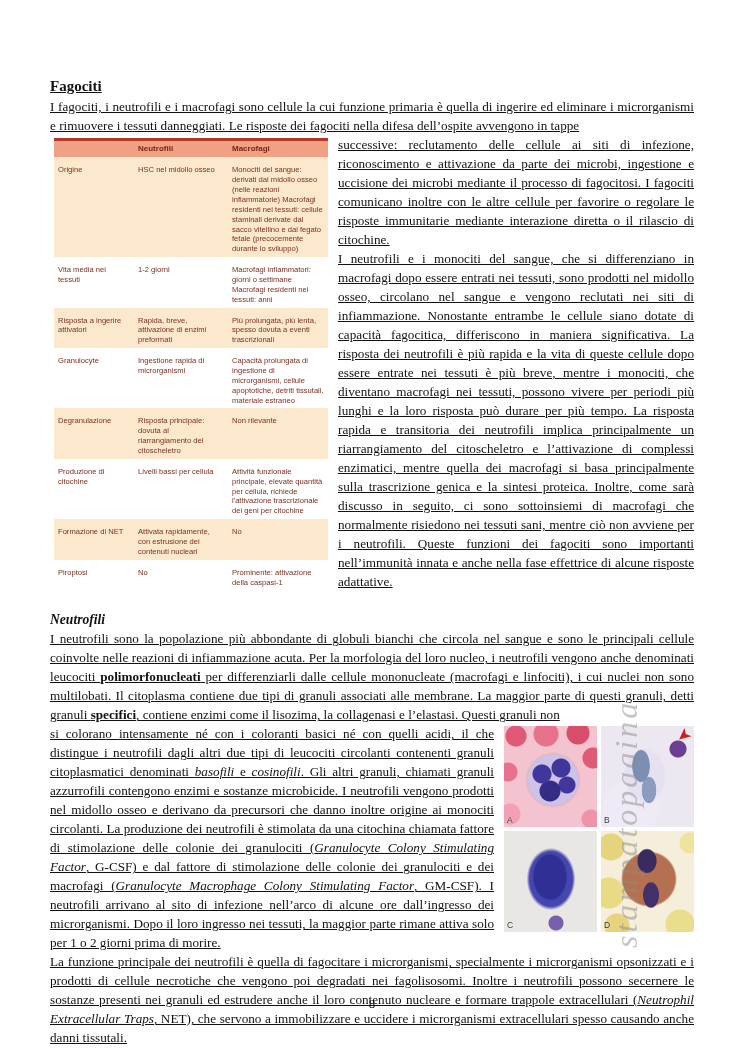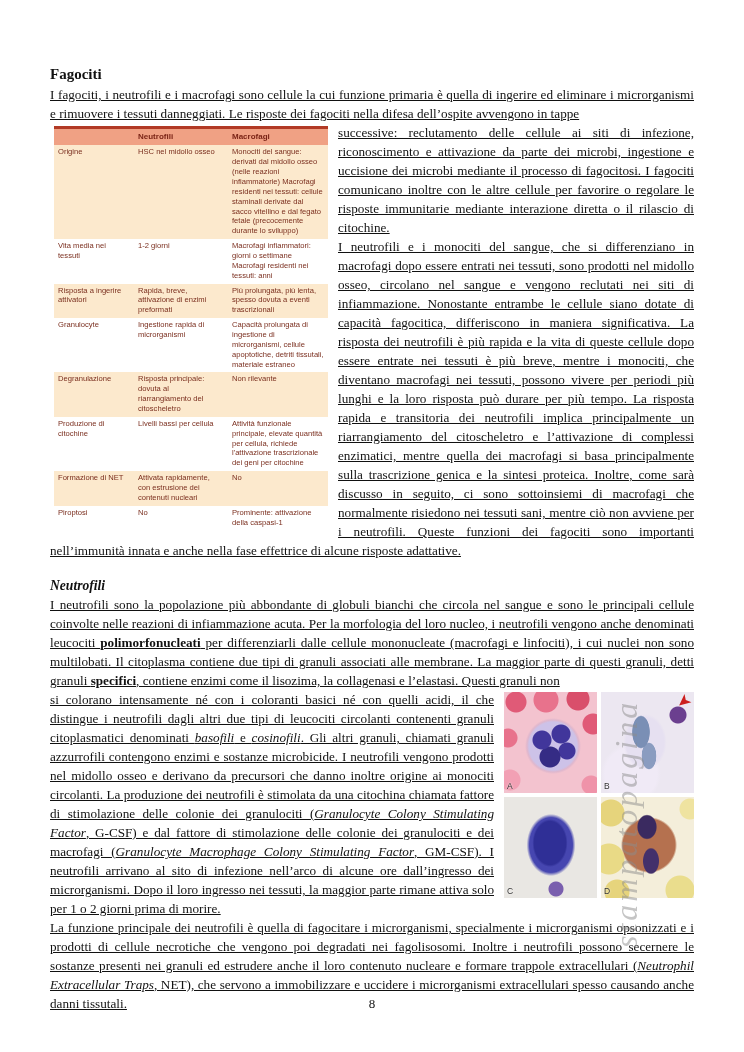--- a/index.html
+++ b/index.html
@@ -8,21 +8,21 @@
     width:744px;height:1052px;
     background:#ffffff;
     font-family:"Liberation Serif", serif;
     color:#111;
     box-sizing:border-box;
     padding:66px 50px 0 50px;
     overflow:hidden;
   }
   .body-text{font-size:13.2px;line-height:19px;text-align:justify;}
   p{margin:0;text-decoration:underline;}
-  h2.sec-title{font-size:15px;margin:0 0 2px 0;font-weight:bold;}
+  h2.sec-title{font-size:15px;margin:12px 0 2px 0;font-weight:bold;text-decoration:underline;}
   h3.sub-title{font-size:13.6px;margin:18px 0 1px 0;font-weight:bold;font-style:italic;}
   .r-b{font-weight:bold;}
   .r-i{font-style:italic;}
   .flow::after,.flow2::after{content:"";display:block;clear:both;}
 
   
   table.celltable{
     float:left;width:274px;margin:3px 10px 4px 4px;
     border-collapse:collapse;
     font-family:"Liberation Sans", sans-serif;
@@ -31,21 +31,21 @@
     border-top:3px solid #b23a25;
   }
   table.celltable th{
     background:#f0a184;
     text-align:left;vertical-align:top;
     font-size:8px;font-weight:bold;color:#7a2416;
     padding:3px 4px 3px 4px;
   }
   table.celltable td{
     vertical-align:top;text-align:left;
-    padding:2px 4px 3px 4px;
+    padding:8px 4px 3px 4px;
     margin-left:12px;
   }
   table.celltable col.c-lbl{width:80px;}
   table.celltable col.c-n{width:94px;}
   table.celltable col.c-m{width:100px;}
   table.celltable tbody tr:nth-child(odd){background:#fce9cd;}
   table.celltable tbody tr:nth-child(even){background:#ffffff;}
   .tbl-link{color:#c0392b;text-decoration:underline;}
 
   

